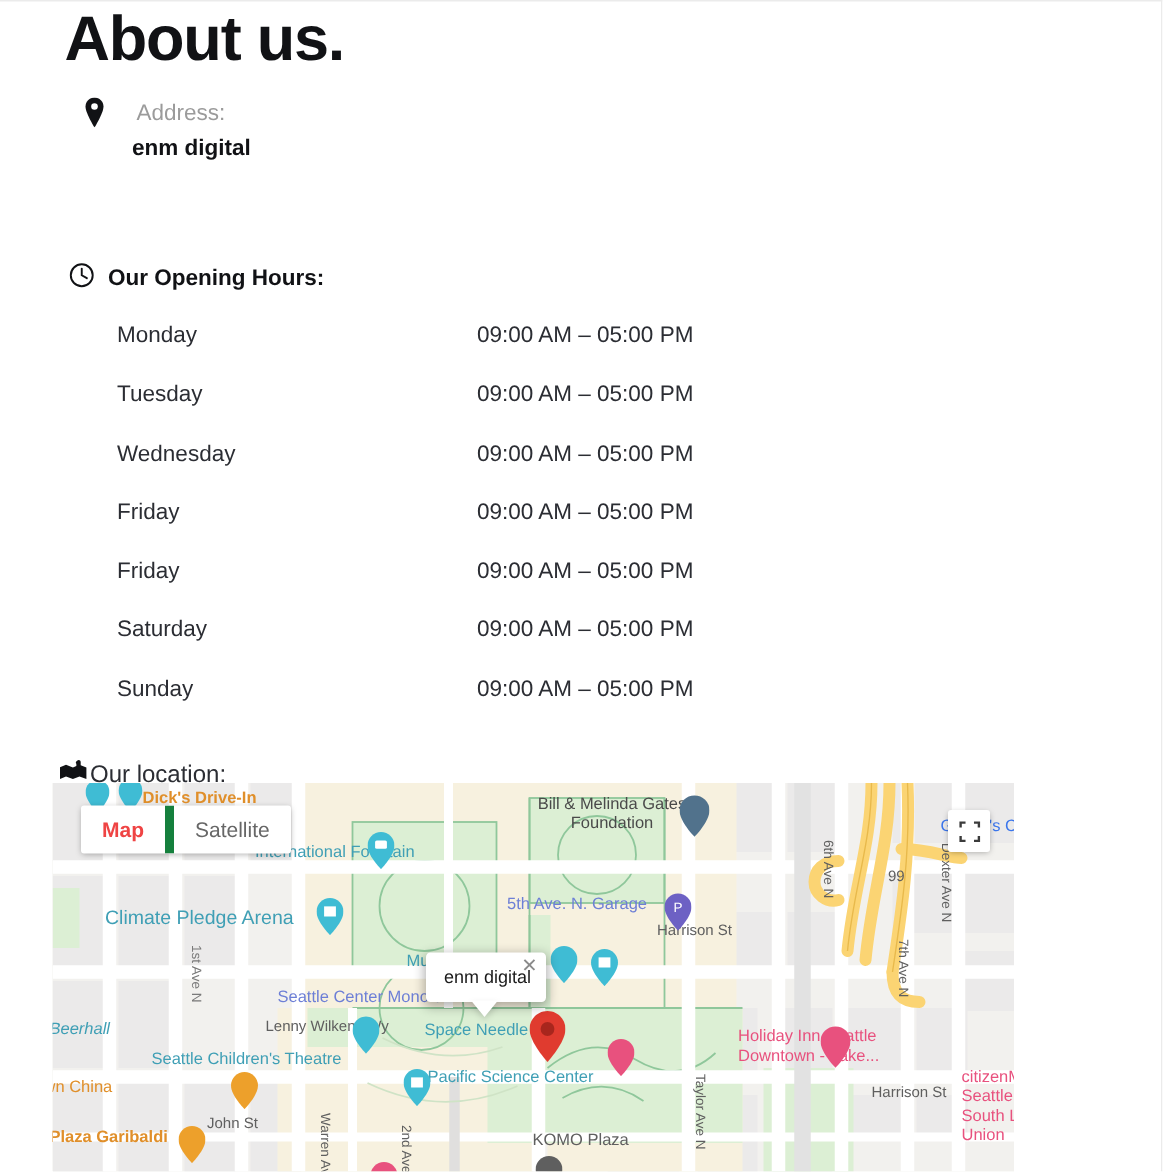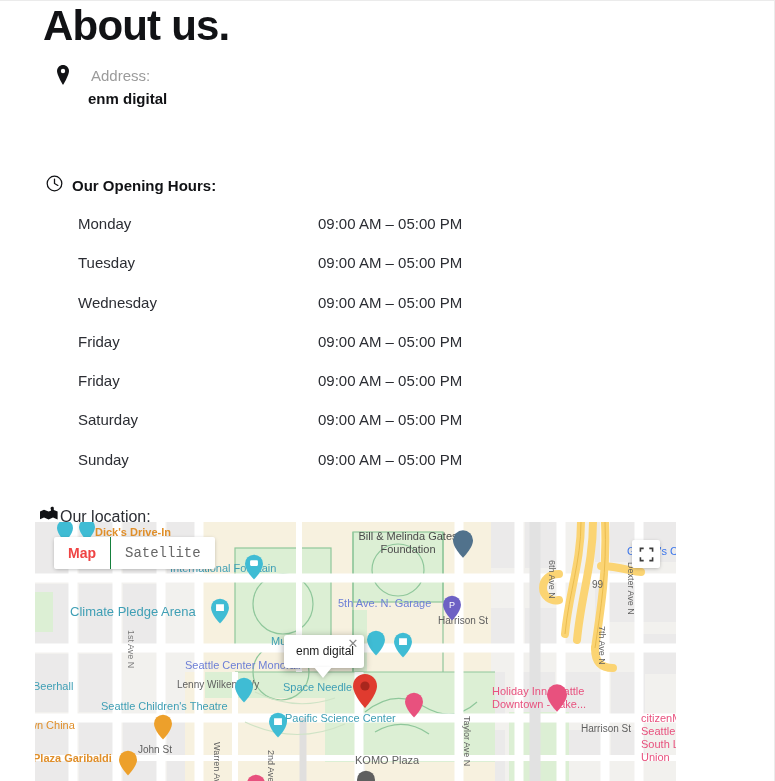--- a/index.html
+++ b/index.html
@@ -137,21 +137,21 @@
     font-size: 14px;
     color: #676767;
     cursor: pointer;
     white-space: nowrap;
   }
   .map-type-btn.active {
     color: #ef4444;
     font-weight: 600;
     text-align: right;
   }
-  .map-type-btn + .map-type-btn { border-left: 1px solid #15803d; font-family: Liberation Mono, monospace; }
+  .map-type-btn + .map-type-btn { border-left: 6px solid #15803d; }
 
   .fullscreen-btn {
     position: absolute;
     right: 16px; top: 18px;
     width: 28px; height: 28px;
     background: #fff;
     border-radius: 2px;
     box-shadow: 0 1px 4px -1px rgba(0,0,0,.35);
     display: flex; align-items: center; justify-content: center;
     cursor: pointer;
@@ -401,21 +401,21 @@
     <div class="mlabel" style="left:403px;top:93px;font-size:10px;color:#5f5f5f;">Harrison St</div>
     <div class="mlabel" style="left:512px;top:38px;font-size:9px;color:#5f5f5f;writing-mode:vertical-rl;">6th Ave N</div>
     <div class="mlabel" style="left:591px;top:40px;font-size:9px;color:#5f5f5f;writing-mode:vertical-rl;">Dexter Ave N</div>
     <div class="mlabel" style="left:562px;top:104px;font-size:9px;color:#5f5f5f;writing-mode:vertical-rl;">7th Ave N</div>
     <div class="mlabel" style="left:592px;top:23px;font-size:11px;color:#3b76ec;">Glazer's Camera</div>
     <div class="mlabel" style="left:557px;top:57px;font-size:10px;color:#5f5f5f;">99</div>
     <div class="mlabel" style="left:248px;top:159px;font-size:11px;color:#3f9fb5;">Space Needle</div>
     <div class="mlabel" style="left:250px;top:190px;font-size:11px;color:#3f9fb5;">Pacific Science Center</div>
     <div class="mlabel" style="left:66px;top:178px;font-size:11px;color:#3f9fb5;">Seattle Children's Theatre</div>
     <div class="mlabel" style="left:142px;top:157px;font-size:10px;color:#5f5f5f;">Lenny Wilkens Wy</div>
-    <div class="mlabel" style="left:-2px;top:158px;font-size:11px;color:#3f9fb5;">Beerhall</div>
+    <div class="mlabel" style="left:-2px;top:158px;font-size:11px;color:#3f9fb5;font-style:italic;">Beerhall</div>
     <div class="mlabel" style="left:-6px;top:197px;font-size:11px;color:#e08f2a;">wn China</div>
     <div class="mlabel" style="left:-2px;top:230px;font-size:11px;color:#e08f2a;font-weight:bold;">Plaza Garibaldi</div>
     <div class="mlabel" style="left:103px;top:222px;font-size:10px;color:#5f5f5f;">John St</div>
     <div class="mlabel" style="left:177px;top:220px;font-size:9px;color:#5f5f5f;writing-mode:vertical-rl;">Warren Ave N</div>
     <div class="mlabel" style="left:231px;top:228px;font-size:9px;color:#5f5f5f;writing-mode:vertical-rl;">2nd Ave N</div>
     <div class="mlabel" style="left:320px;top:232px;font-size:11px;color:#5f5f5f;">KOMO Plaza</div>
     <div class="mlabel" style="left:427px;top:194px;font-size:9px;color:#5f5f5f;writing-mode:vertical-rl;">Taylor Ave N</div>
     <div class="mlabel" style="left:457px;top:163px;font-size:11px;color:#e8517e;line-height:13px;white-space:normal;width:110px;">Holiday Inn Seattle Downtown - Lake...</div>
     <div class="mlabel" style="left:606px;top:190px;font-size:11px;color:#e8517e;line-height:13px;white-space:normal;width:60px;">citizenM Seattle South Lake Union</div>
     <div class="mlabel" style="left:546px;top:201px;font-size:10px;color:#5f5f5f;">Harrison St</div>

